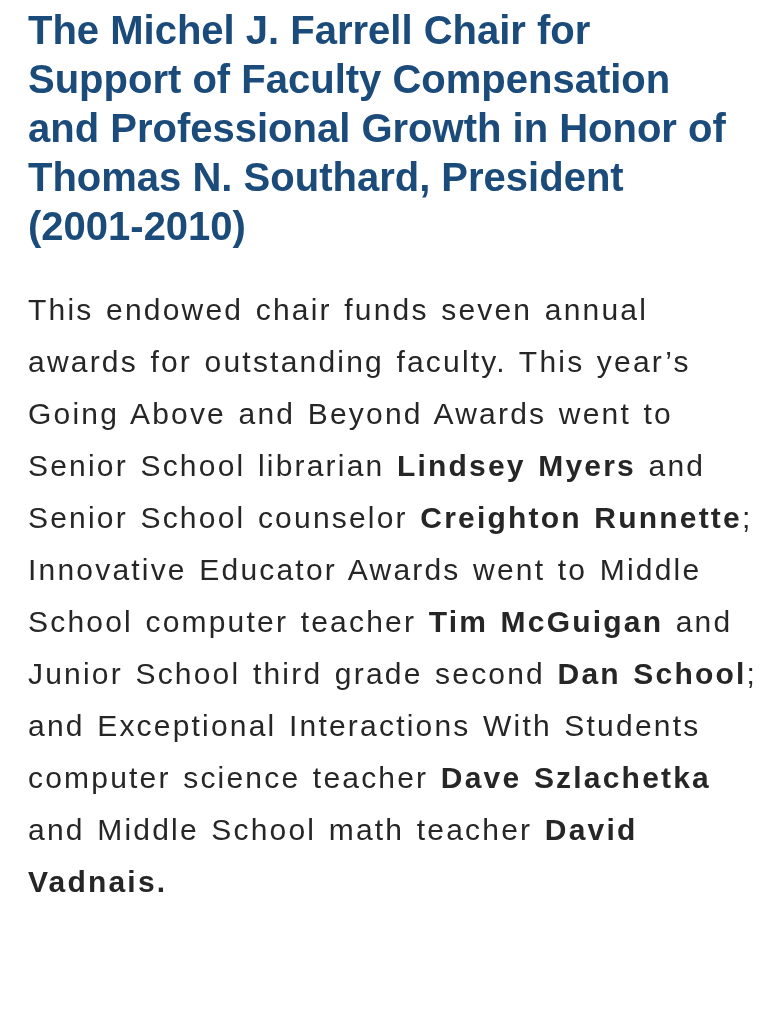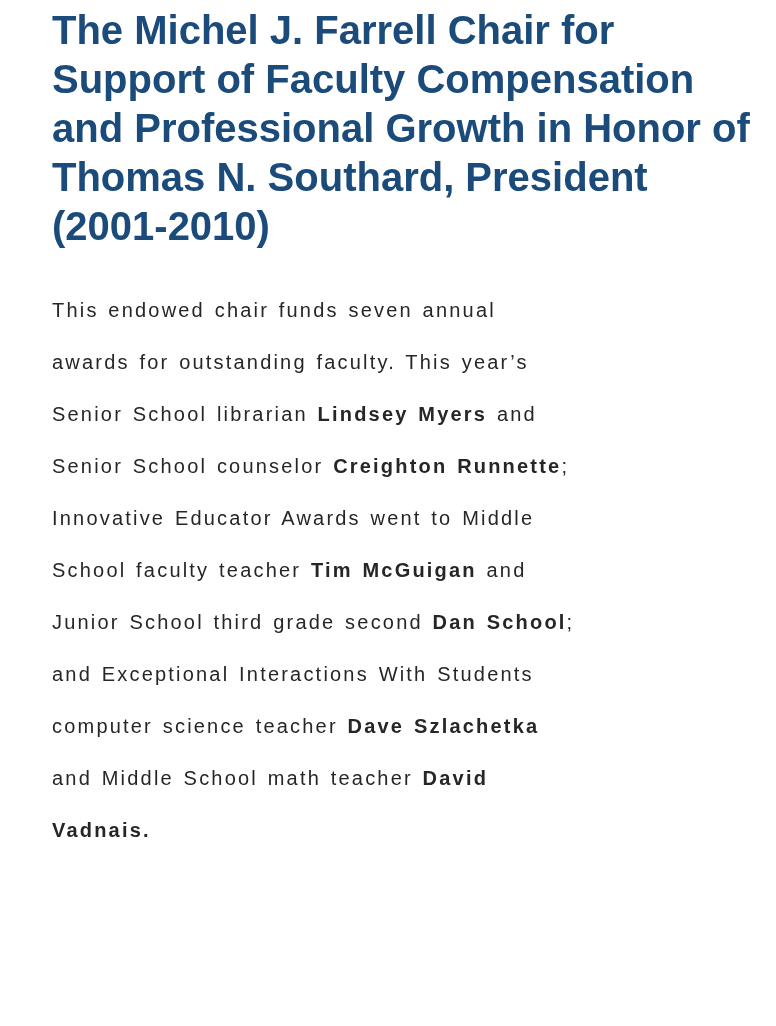--- a/index.html
+++ b/index.html
@@ -9,36 +9,35 @@
   body {
     width: 776px;
     height: 1026px;
     background: #ffffff;
     overflow: hidden;
     font-family: "Liberation Sans", "DejaVu Sans", sans-serif;
   }
   .article {
     padding: 6px 0 0 28px;
     width: 712px;
-    margin-left: 24px;
   }
   .title {
     margin: 0;
     font-size: 40px;
     line-height: 49px;
     font-weight: 700;
     letter-spacing: 0;
     color: var(--title-color, #1b4b7a);
   }
   .title .h-line {
     white-space: nowrap;
   }
   .paragraph {
     margin-top: 33px;
-    font-size: 20px;
+    font-size: 30px;
     line-height: 52px;
     letter-spacing: 2.2px;
     word-spacing: 2px;
     font-weight: 400;
     color: var(--body-color, #262626);
   }
   .paragraph .p-line {
     white-space: nowrap;
   }
   .paragraph .bold {
@@ -52,23 +51,24 @@
   <h1 class="title">
       <div class="h-line">The Michel J. Farrell Chair for</div>
       <div class="h-line">Support of Faculty Compensation</div>
       <div class="h-line">and Professional Growth in Honor of</div>
       <div class="h-line">Thomas N. Southard, President</div>
       <div class="h-line">(2001-2010)</div>
     </h1>
   <div class="paragraph">
       <div class="p-line"><span>This endowed chair funds seven annual</span></div>
       <div class="p-line"><span>awards for outstanding faculty. This year’s</span></div>
+      <div class="p-line"><span>Going Above and Beyond Awards went to</span></div>
       <div class="p-line"><span>Senior School librarian </span><span class="bold">Lindsey Myers</span><span> and</span></div>
       <div class="p-line"><span>Senior School counselor </span><span class="bold">Creighton Runnette</span><span>;</span></div>
       <div class="p-line"><span>Innovative Educator Awards went to Middle</span></div>
-      <div class="p-line"><span>School faculty teacher </span><span class="bold">Tim McGuigan</span><span> and</span></div>
+      <div class="p-line"><span>School computer teacher </span><span class="bold">Tim McGuigan</span><span> and</span></div>
       <div class="p-line"><span>Junior School third grade second </span><span class="bold">Dan School</span><span>;</span></div>
       <div class="p-line"><span>and Exceptional Interactions With Students</span></div>
       <div class="p-line"><span>computer science teacher </span><span class="bold">Dave Szlachetka</span></div>
       <div class="p-line"><span>and Middle School math teacher </span><span class="bold">David</span></div>
       <div class="p-line"><span class="bold">Vadnais.</span></div>
     </div>
 </main>
 
 </body></html>

